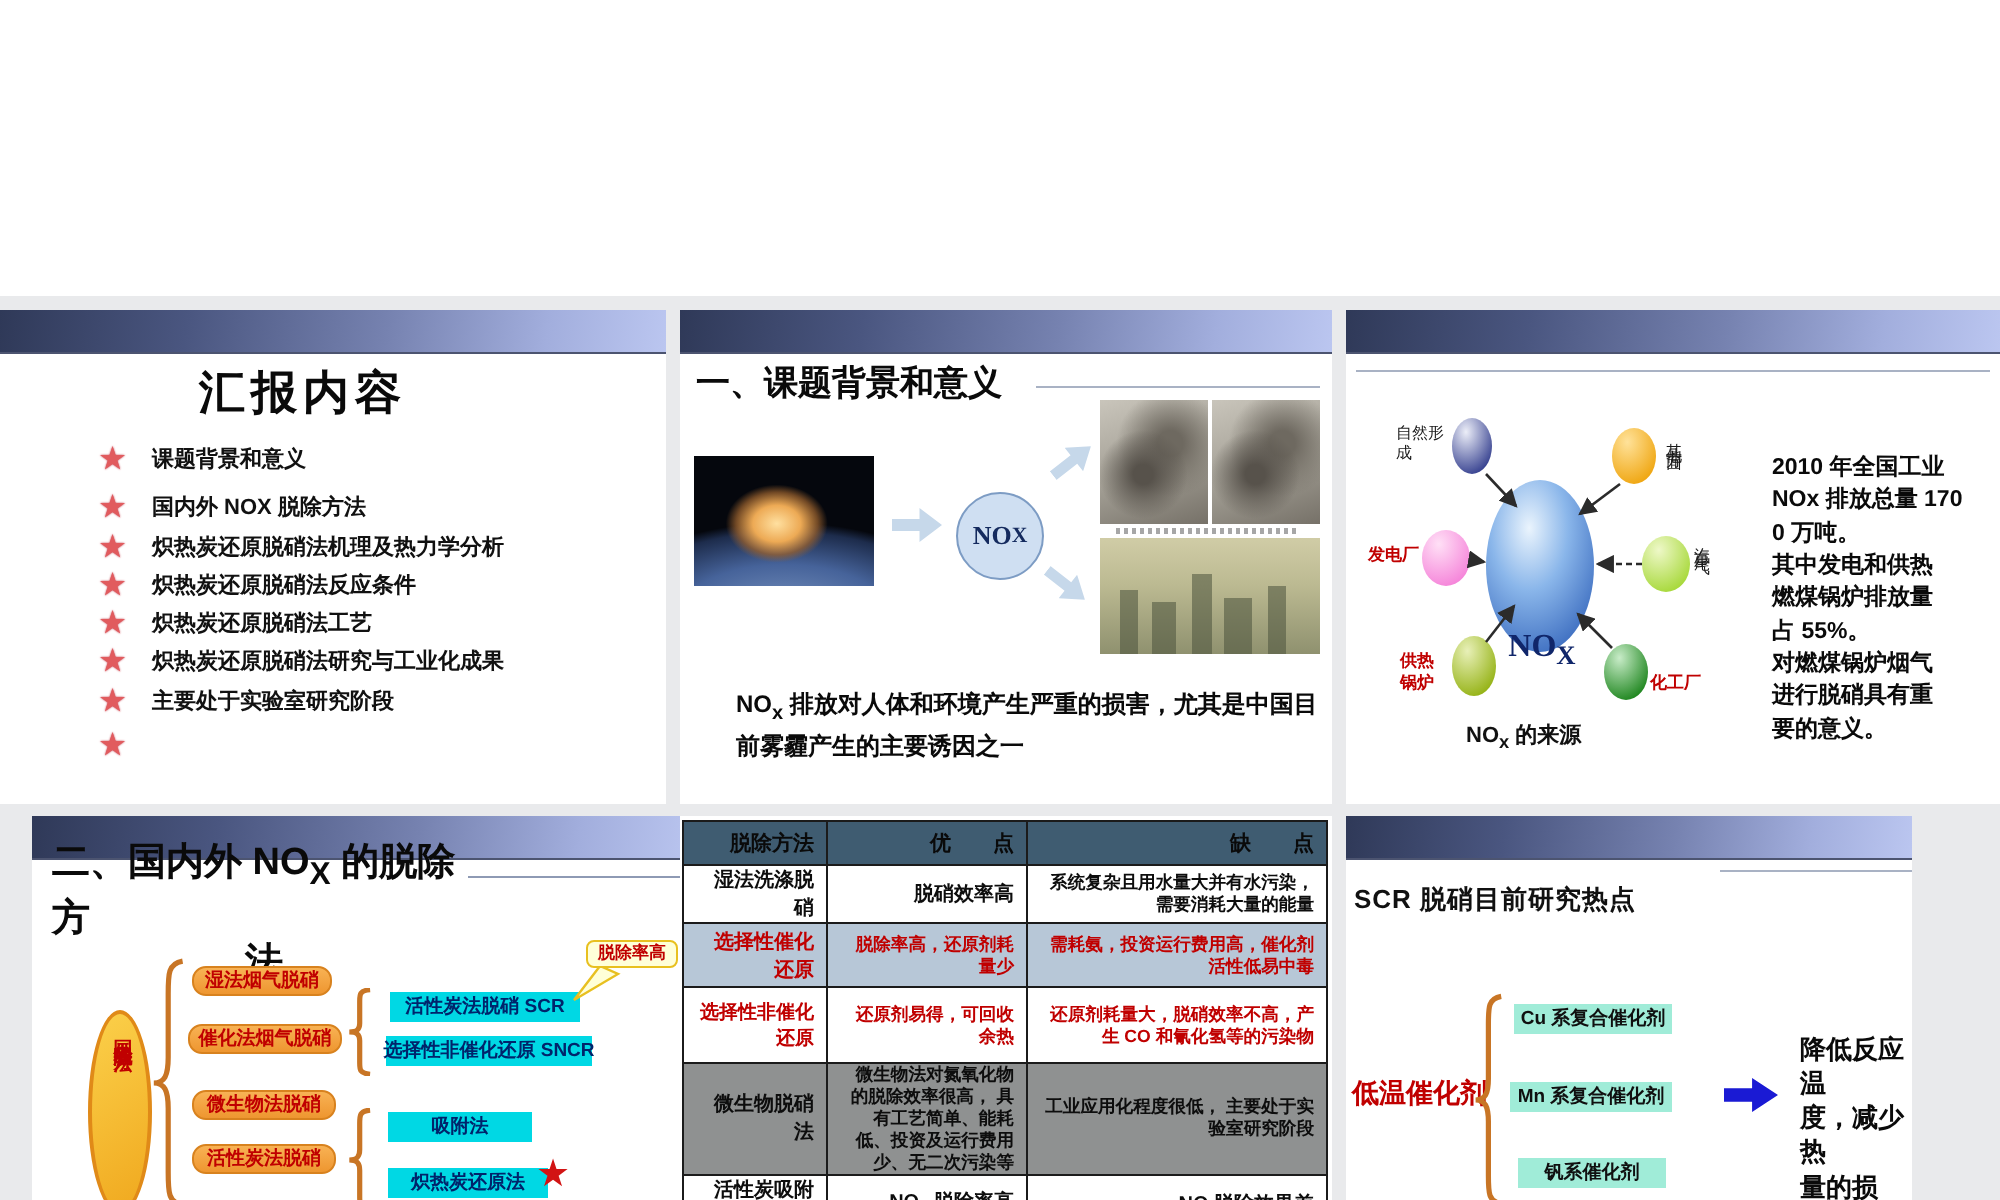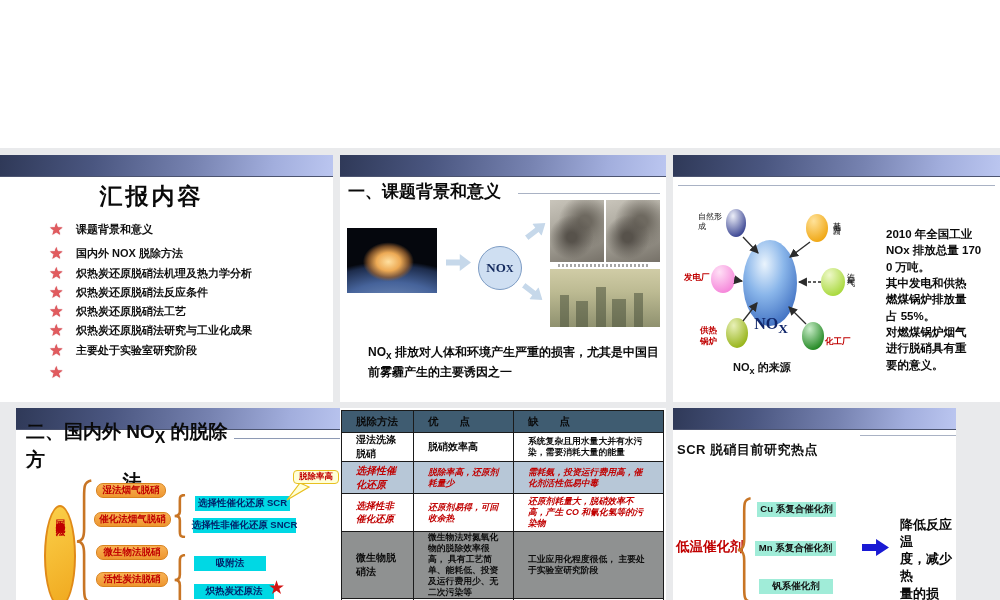--- a/index.html
+++ b/index.html
@@ -63,25 +63,25 @@
     font-size:9.5px;font-weight:bold;color:#c00000;white-space:nowrap;}
   .cbox{position:absolute;height:15px;background:#00d8e4;display:flex;align-items:center;justify-content:center;
     font-size:9.5px;font-weight:bold;color:#00246b;white-space:nowrap;}
   .brace{position:absolute;}
   .callout{position:absolute;left:277px;top:62px;width:46px;height:14px;background:#ffffd8;border:1.5px solid #e8c020;
     border-radius:4px;display:flex;align-items:center;justify-content:center;font-size:8.5px;font-weight:bold;color:#c00000;box-sizing:border-box;}
   .big-star{position:absolute;left:252px;top:170px;font-size:19px;color:#d21414;line-height:1;}
   
   .nox-table{position:absolute;left:1px;top:2px;border-collapse:collapse;table-layout:fixed;width:322px;
     font-size:10px;color:#0d0d0d;}
-  .nox-table td,.nox-table th{border:1px solid #1b1b1b;text-align:left;vertical-align:middle;padding:0 14px;overflow:hidden;font-weight:bold;}
+  .nox-table td,.nox-table th{border:1px solid #1b1b1b;text-align:right;vertical-align:middle;padding:0 6px;overflow:hidden;font-weight:bold;}
   .nox-table th{background:#3f5c71;color:#0a0a0a;font-size:10.5px;}
   .row-blue{background:#b7c7d7;}
   .row-gray{background:#8f9191;}
-  .red-text{color:#c00000;font-style:italic;}
+  .red-text{color:#c00000;}
   .small-cell{font-size:8.8px;line-height:1.25;}
   
   .s6-title{position:absolute;left:4px;top:33px;font-size:13px;font-weight:600;color:#111;letter-spacing:.5px;}
   .s6-label{position:absolute;left:3px;top:130px;font-size:13.5px;font-weight:bold;color:#c00000;}
   .pbox{position:absolute;height:15px;background:#a0ecd8;display:flex;align-items:center;justify-content:center;
     font-size:9.5px;font-weight:bold;color:#101010;white-space:nowrap;}
   .blue-arrow{position:absolute;left:189px;top:131px;width:27px;height:17px;background:#1a1ad4;
     clip-path:polygon(0 30%,52% 30%,52% 0,100% 50%,52% 100%,52% 70%,0 70%);}
   .s6-body{position:absolute;left:227px;top:108px;font-size:13px;font-weight:bold;color:#0a0a0a;line-height:1.32;}
 </style>
@@ -227,21 +227,21 @@
     <div class="obox" style="left:80px;top:75px;width:70px">湿法烟气脱硝</div>
     <div class="obox" style="left:78px;top:104px;width:77px">催化法烟气脱硝</div>
     <div class="obox" style="left:80px;top:137px;width:72px">微生物法脱硝</div>
     <div class="obox" style="left:80px;top:164px;width:72px">活性炭法脱硝</div>
     <svg class="brace" style="left:158px;top:86px" width="13" height="44">
         <use href="#brace" width="13" height="44"></use>
       </svg>
     <svg class="brace" style="left:158px;top:146px" width="13" height="52">
         <use href="#brace" width="13" height="52"></use>
       </svg>
-    <div class="cbox" style="left:179px;top:88px;width:95px">选择性催化还原 SCR</div>
+    <div class="cbox" style="left:179px;top:88px;width:95px">活性炭法脱硝 SCR</div>
     <div class="cbox" style="left:177px;top:110px;width:103px">选择性非催化还原 SNCR</div>
     <div class="cbox" style="left:178px;top:148px;width:72px">吸附法</div>
     <div class="cbox" style="left:178px;top:176px;width:80px">炽热炭还原法</div>
     <svg class="abs" style="left:268px;top:74px" width="28" height="20">
       <polygon points="3,18 16,1 25,5" fill="#ffffd8" stroke="#e8c020" stroke-width="1.2"></polygon>
     </svg>
     <div class="callout">脱除率高</div>
     <div class="big-star">★</div>
   </div>
 

